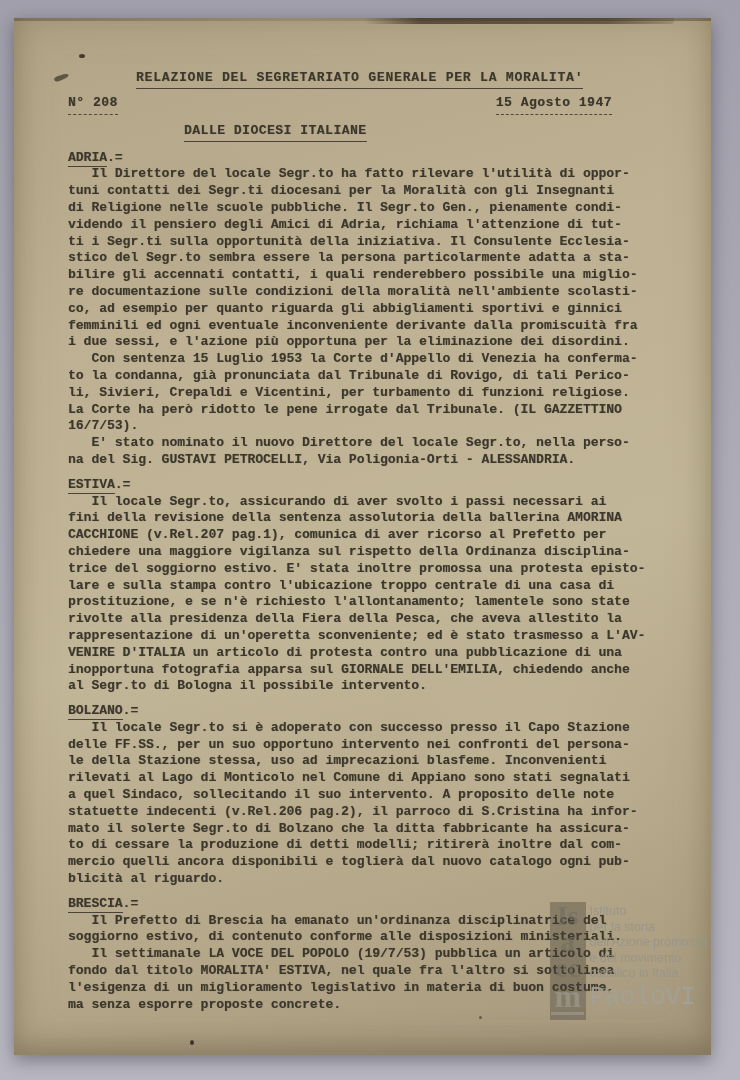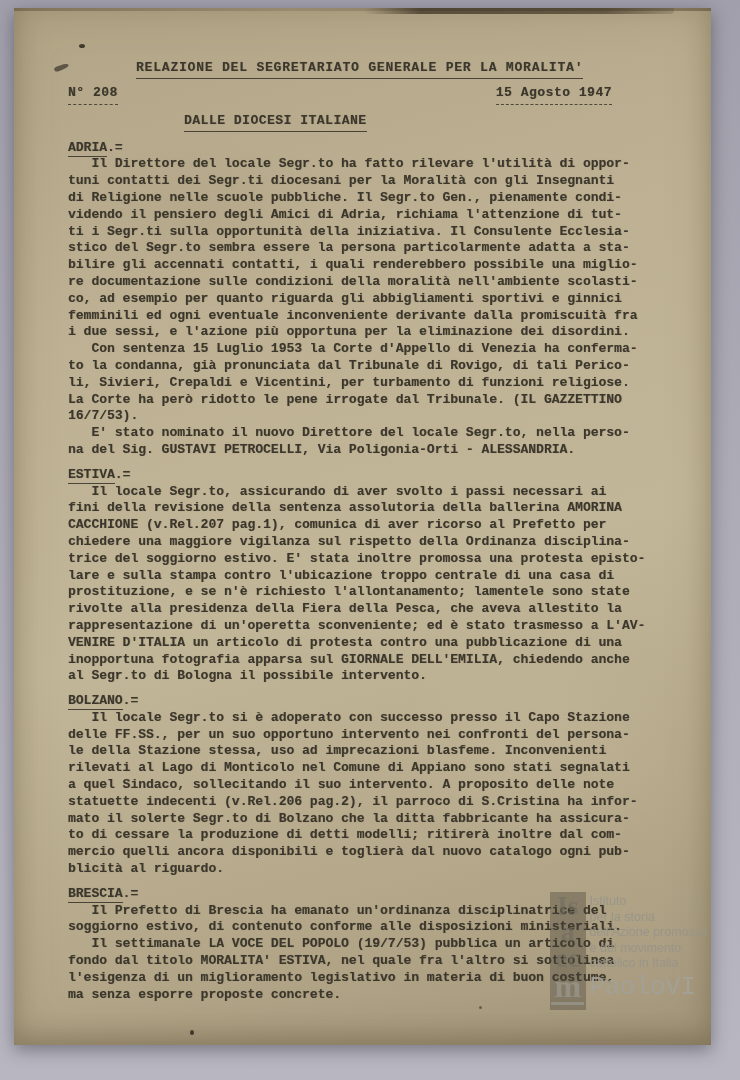--- a/index.html
+++ b/index.html
@@ -6,21 +6,21 @@
   body{
     width:740px;height:1080px;overflow:hidden;
     font-family:"Liberation Sans",sans-serif;
   }
   .scene{
     position:relative;width:740px;height:1080px;
     background:linear-gradient(180deg,#a09fab 0%,#acabb6 45%,#b8b7c1 100%);
   }
   
   .paper{
-    position:absolute;left:14px;top:8px;width:697px;height:1037px;
+    position:absolute;left:14px;top:18px;width:697px;height:1037px;
     background:linear-gradient(165deg,#b2a587 0%,#beb193 28%,#c2b698 55%,#b5a88a 80%,#a3967b 100%);
     box-shadow:0 5px 16px rgba(25,25,38,.4), inset 0 0 46px rgba(96,80,52,.22), inset 0 -10px 22px rgba(78,66,42,.28);
   }
   .top-smudge{
     position:absolute;left:350px;top:0;width:310px;height:6px;
     background:linear-gradient(90deg,rgba(45,35,22,0) 0%,rgba(45,35,22,.65) 18%,rgba(52,42,26,.6) 78%,rgba(45,35,22,.15) 100%);
     border-radius:0 0 3px 3px;
   }
   .top-edge{
     position:absolute;left:0;top:0;width:100%;height:3px;

